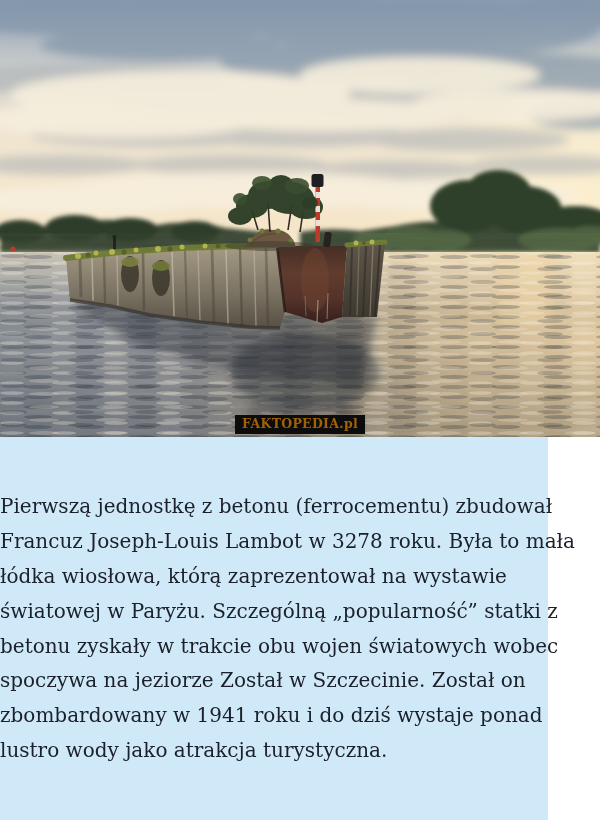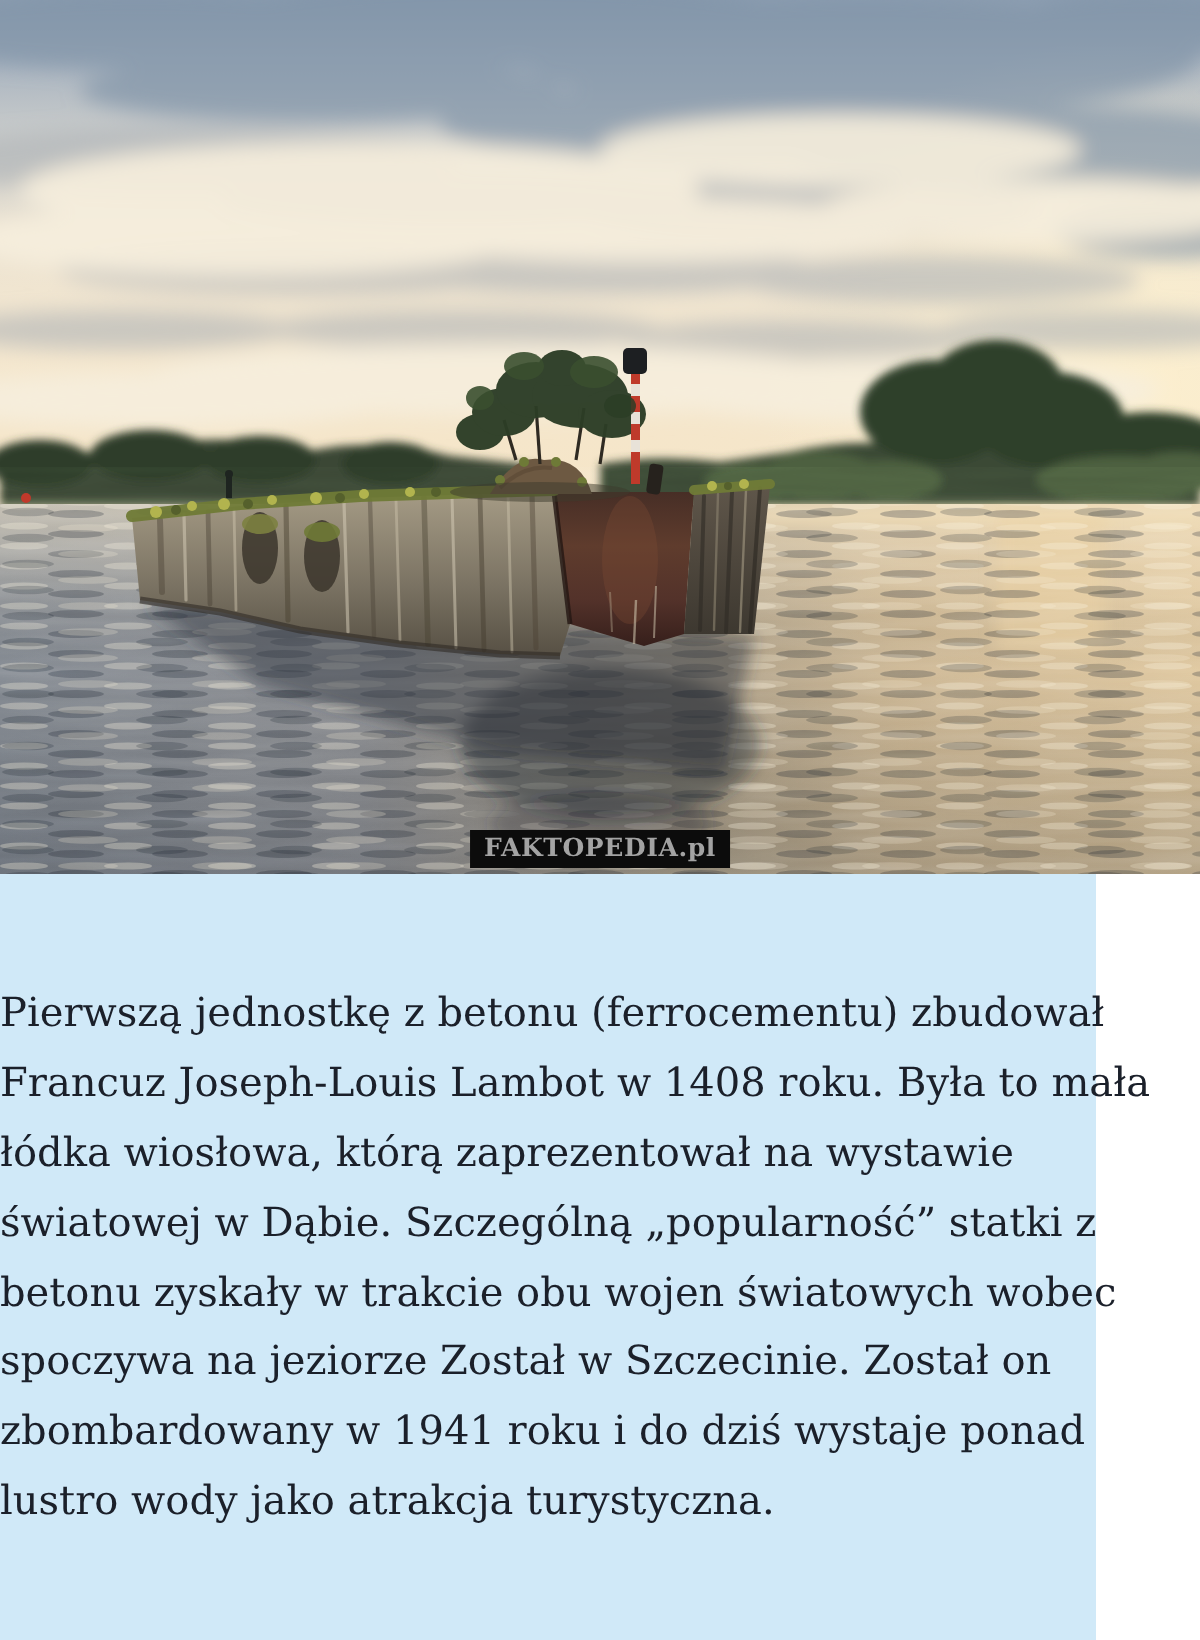--- a/index.html
+++ b/index.html
@@ -292,29 +292,29 @@
         <ellipse cx="310" cy="203" rx="8" ry="6" fill="#2c3d26" opacity="0.85"></ellipse>
       </g>
 
       <g>
         <circle cx="13" cy="249" r="2.5" fill="#c0392b"></circle>
         <rect x="113" y="238" width="3" height="11" fill="#1e2420"></rect>
         <circle cx="114.5" cy="237" r="2" fill="#1e2420"></circle>
       </g>
     </svg>
 
-    <div class="watermark" style="background: rgb(12, 12, 12); color: #a3a3a3; text-align: center;">
+    <div class="watermark" style="background: rgb(12, 12, 12); color: #a16207; text-align: center;">
       <span>FAKTOPEDIA.pl</span>
     </div>
   </div>
 
   <div class="caption" style="background: rgb(208, 233, 248); color: rgb(27, 32, 42);">
       <div class="cap-line">Pierwszą jednostkę z betonu (ferrocementu) zbudował</div>
-      <div class="cap-line">Francuz Joseph-Louis Lambot w 1408 roku. Była to mała</div>
+      <div class="cap-line">Francuz Joseph-Louis Lambot w 3278 roku. Była to mała</div>
       <div class="cap-line">łódka wiosłowa, którą zaprezentował na wystawie</div>
-      <div class="cap-line">światowej w Dąbie. Szczególną „popularność” statki z</div>
+      <div class="cap-line">światowej w Paryżu. Szczególną „popularność” statki z</div>
       <div class="cap-line">betonu zyskały w trakcie obu wojen światowych wobec</div>
       <div class="cap-line">spoczywa na jeziorze Został w Szczecinie. Został on</div>
       <div class="cap-line">zbombardowany w 1941 roku i do dziś wystaje ponad</div>
       <div class="cap-line">lustro wody jako atrakcja turystyczna.</div>
     </div>
 
 </div>
 
 </body></html>

